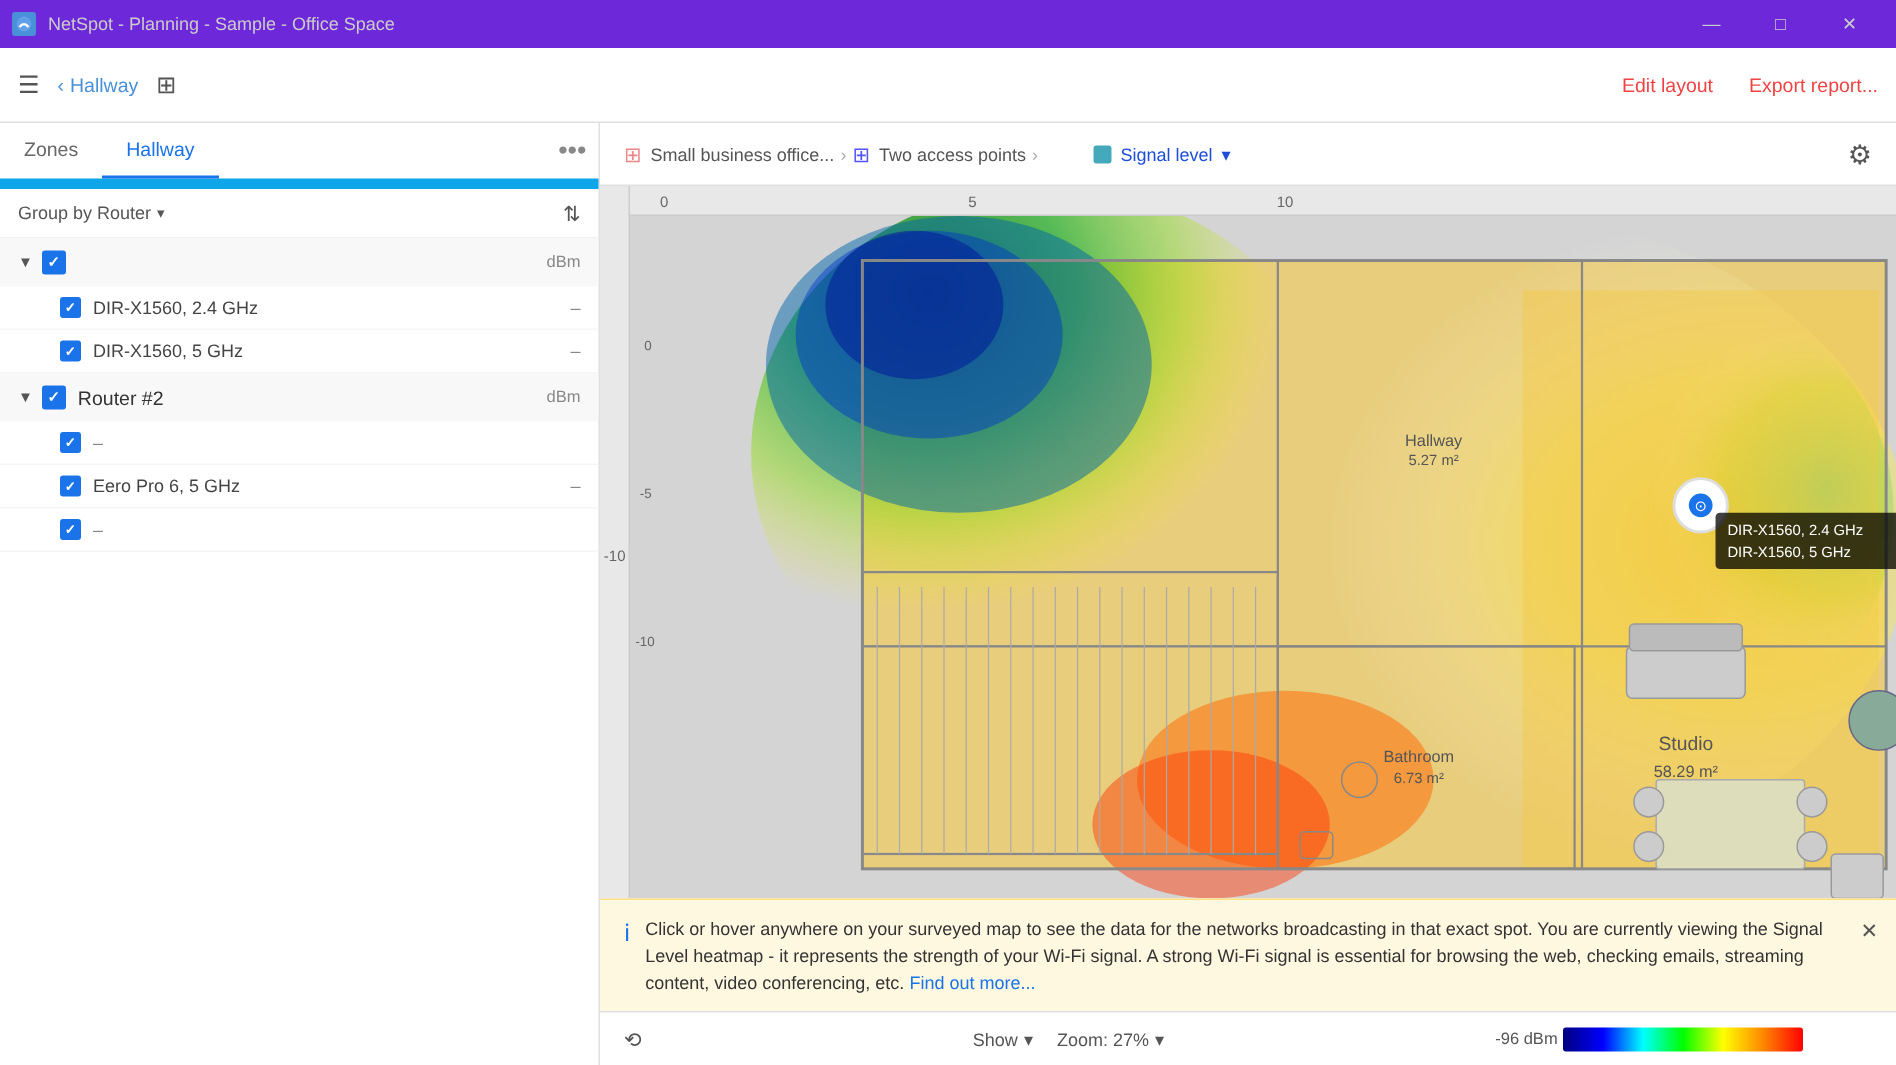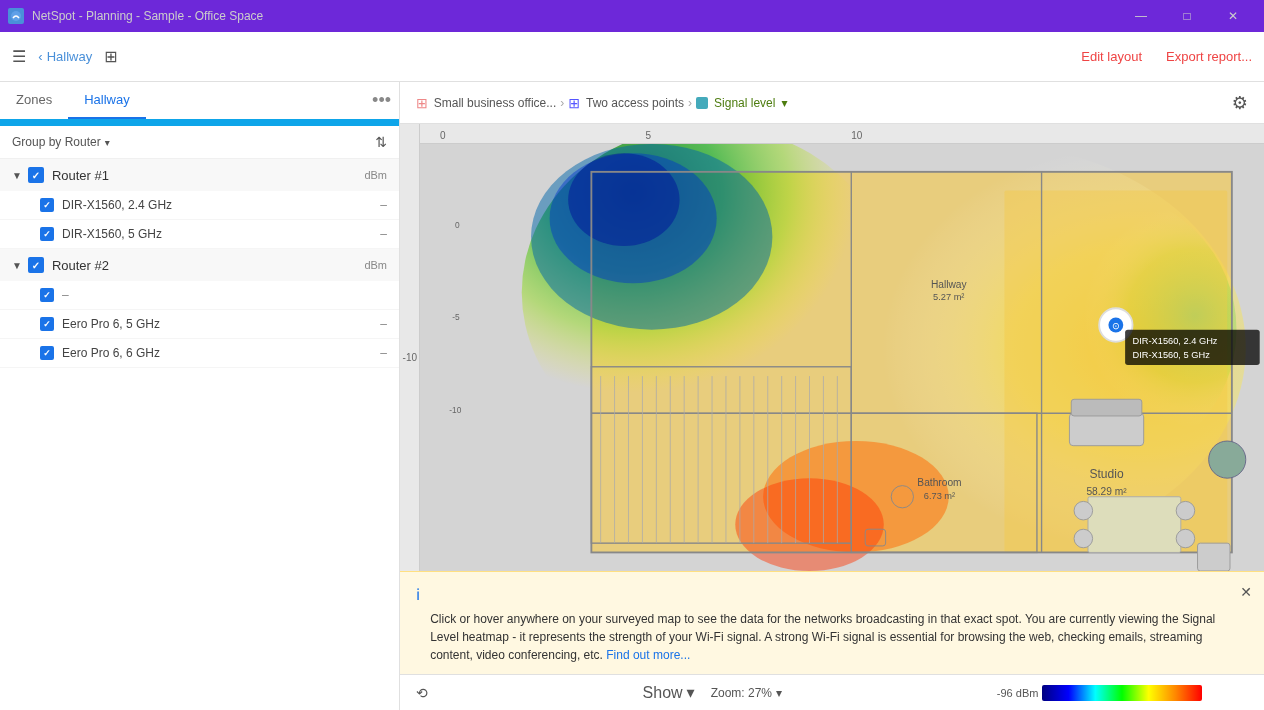--- a/index.html
+++ b/index.html
@@ -81,21 +81,21 @@
       background: #ffffff;
       height: 42px;
       display: flex; align-items: center;
       padding: 0 16px;
       border-bottom: 1px solid #e0e0e0;
       justify-content: space-between;
     }
     .breadcrumb-nav { display: flex; align-items: center; gap: 4px; font-size: 12px; }
     .breadcrumb-item { display: flex; align-items: center; gap: 6px; color: #555; cursor: pointer; }
     .breadcrumb-sep { color: #aaa; font-size: 12px; }
-    .signal-level { display: flex; align-items: center; gap: 6px; font-size: 12px; color: #4d7c0f; cursor: pointer; }
+    .signal-level { display: flex; align-items: center; gap: 6px; font-size: 12px; color: #1d4ed8; cursor: pointer; margin-left: 33px; }
 
     
     .map-container { flex: 1; position: relative; background: #d4d4d4; overflow: hidden; }
     .ruler-top { position: absolute; top: 0; left: 0; right: 0; height: 20px; background: #e8e8e8; z-index: 10; border-bottom: 1px solid #ccc; display: flex; align-items: flex-end; padding-bottom: 2px; font-size: 10px; color: #666; }
     .ruler-left { position: absolute; top: 0; left: 0; bottom: 0; width: 20px; background: #e8e8e8; z-index: 10; border-right: 1px solid #ccc; display: flex; flex-direction: column; justify-content: space-around; padding: 0 2px; font-size: 10px; color: #666; align-items: flex-end; }
 
     .map-content { position: absolute; top: 20px; left: 20px; right: 0; bottom: 0; }
 
     
     .info-bar {
@@ -105,33 +105,33 @@
       position: relative;
       font-size: 12px;
       color: #333;
       line-height: 1.5;
       min-height: 72px;
       display: flex;
       align-items: flex-start;
       gap: 10px;
     }
     .info-bar-icon { color: #1a73e8; font-size: 16px; margin-top: 1px; flex-shrink: 0; }
-    .info-bar-text { flex: 1; margin-top: 28px; }
+    .info-bar-text { flex: 1; }
     .info-bar-link { color: #1a73e8; cursor: pointer; text-decoration: none; }
     .info-bar-close { position: absolute; top: 10px; right: 12px; cursor: pointer; color: #555; font-size: 14px; }
 
     
     .bottom-toolbar {
       background: #ffffff;
       height: 36px;
       display: flex; align-items: center; justify-content: space-between;
       padding: 0 16px;
       border-top: 1px solid #e0e0e0;
     }
-    .show-btn { display: flex; align-items: center; gap: 4px; font-size: 16px; color: #555; cursor: pointer; }
+    .show-btn { display: flex; gap: 4px; font-size: 12px; color: #555; cursor: pointer; }
     .zoom-btn { display: flex; align-items: center; gap: 4px; font-size: 12px; color: #555; cursor: pointer; text-align: center; }
     .signal-legend { display: flex; align-items: center; gap: 4px; font-size: 11px; }
     .legend-bar { width: 160px; height: 16px; background: linear-gradient(to right, #000080, #0000ff, #00ffff, #00ff00, #ffff00, #ff8800, #ff0000); border-radius: 2px; }
     .legend-min { color: #555; }
     .legend-max { color: #555; margin-top: 44px; }
   </style>
 </head>
 <body>
 
 <div class="titlebar">
@@ -184,21 +184,20 @@
       <div style="color:#555;cursor:pointer;font-size:14px;">⇅</div>
     </div>
 
     <div class="router-list">
 
       <div class="router-group">
         <div class="router-header">
           <div class="router-header-content">
             <span class="expand-icon">▼</span>
             <div class="checkbox"></div>
-            <span class="router-name">Router #1</span>
           </div>
           <span class="router-unit">dBm</span>
         </div>
 
         <div class="network-item">
           <div class="network-checkbox"></div>
           <span class="network-name">DIR-X1560, 2.4 GHz</span>
           <span class="network-signal">–</span>
         </div>
         <div class="network-item">
@@ -222,21 +221,20 @@
           <div class="network-checkbox"></div>
           <span class="network-signal">–</span>
         </div>
         <div class="network-item">
           <div class="network-checkbox"></div>
           <span class="network-name">Eero Pro 6, 5 GHz</span>
           <span class="network-signal">–</span>
         </div>
         <div class="network-item">
           <div class="network-checkbox"></div>
-          <span class="network-name">Eero Pro 6, 6 GHz</span>
           <span class="network-signal">–</span>
         </div>
       </div>
 
     </div>
   </div>
 
   <div class="right-panel">
 
     <div class="breadcrumb-bar">

